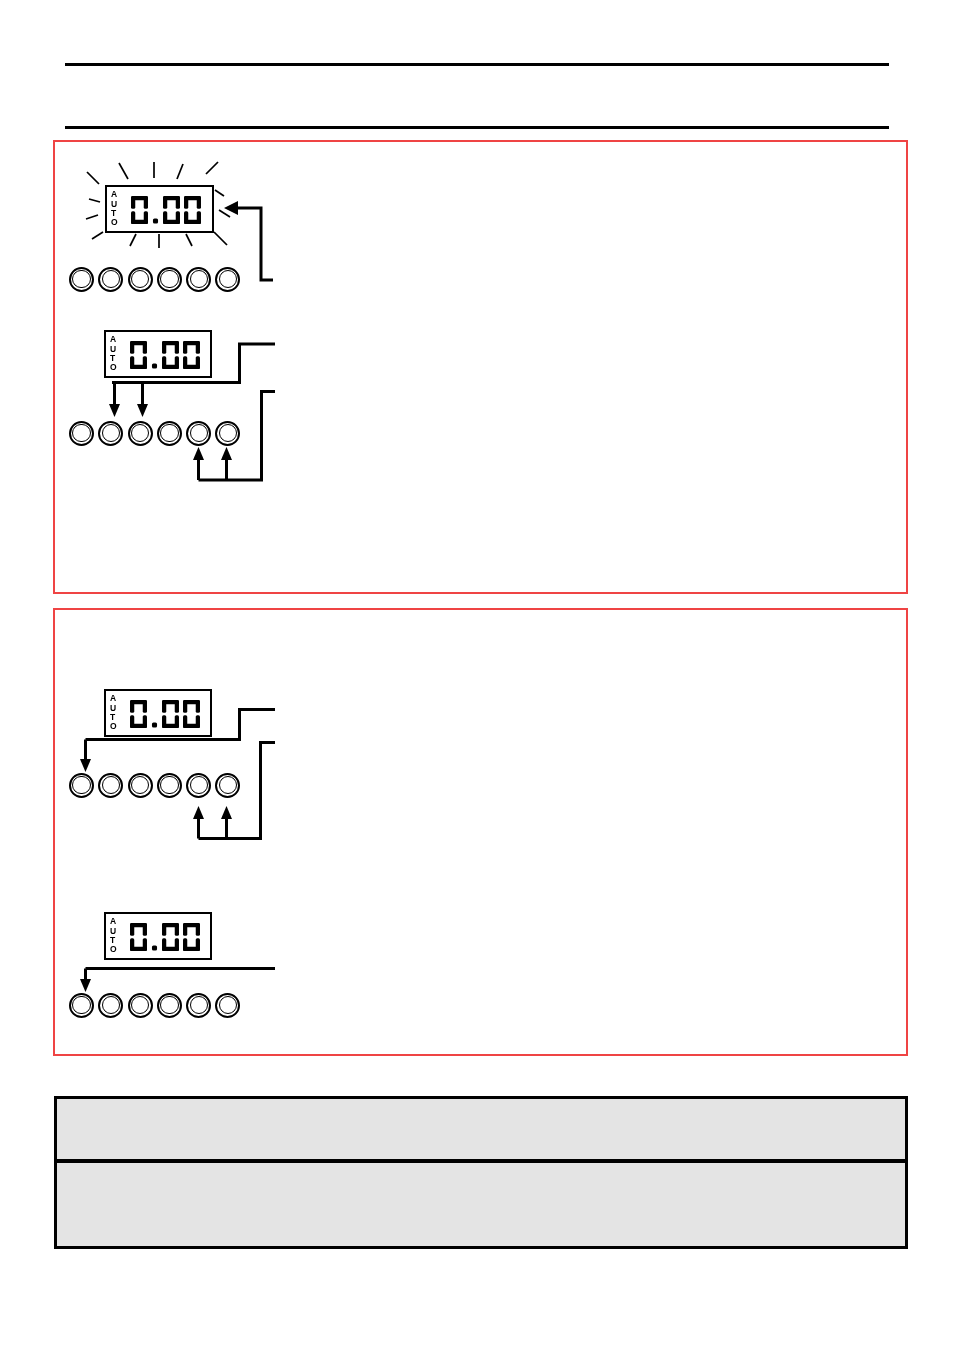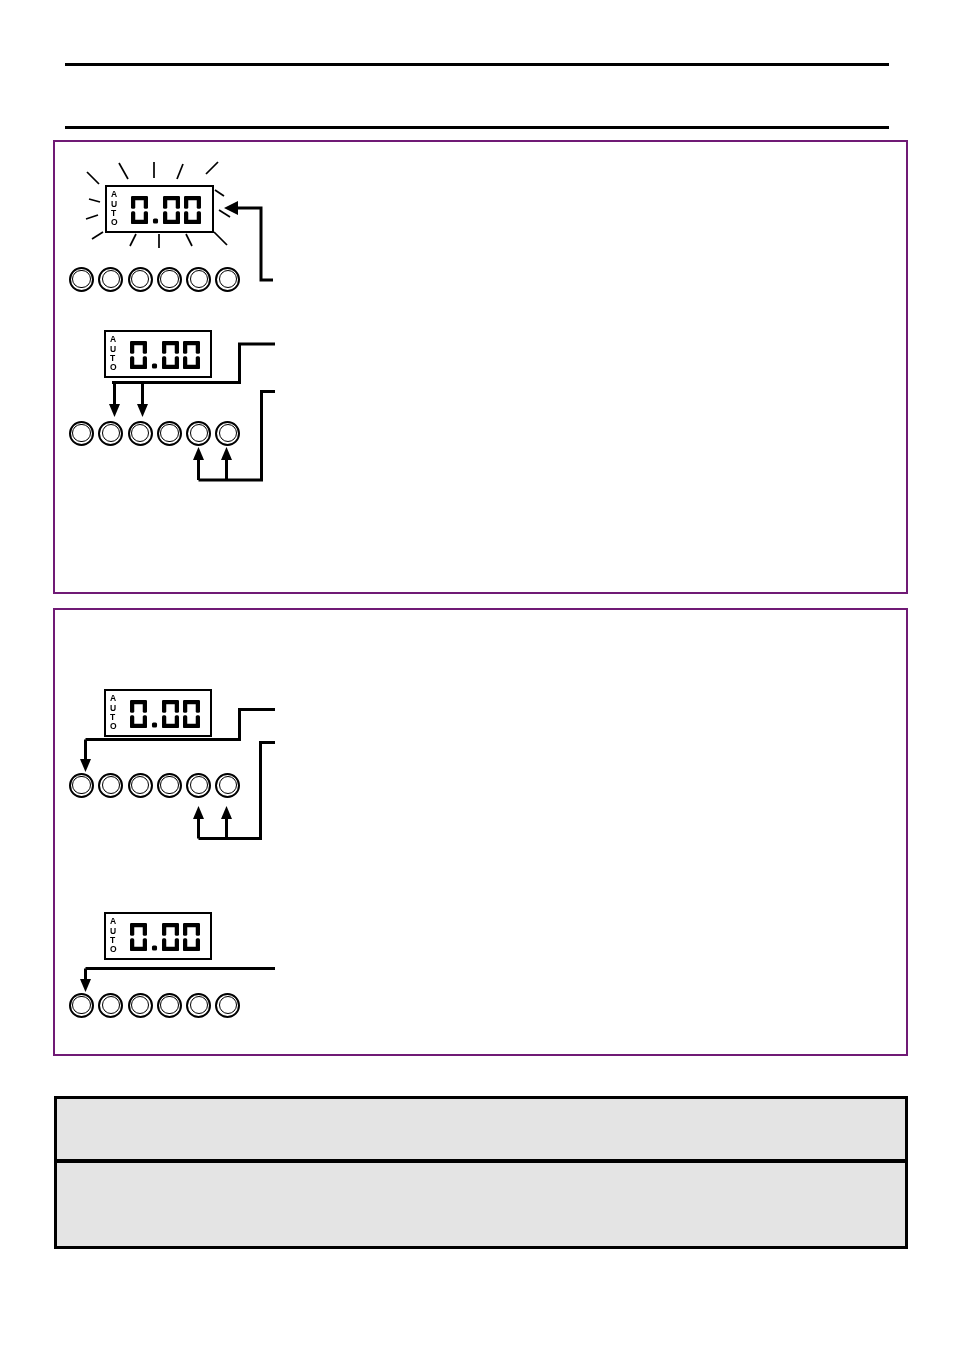--- a/index.html
+++ b/index.html
@@ -1,19 +1,19 @@
 <!DOCTYPE html>
 <html><head>
 <meta charset="utf-8">
 <style>
   html,body{margin:0;padding:0;background:#fff;}
   .page{position:relative;width:954px;height:1350px;background:#fff;overflow:hidden;
         font-family:"Liberation Sans",sans-serif;color:#000;}
   .rule{position:absolute;background:#000;height:3px;}
-  .figbox{position:absolute;border:2px solid #701a75;background:#fff;box-sizing:border-box;padding-left:10px;}
+  .figbox{position:absolute;border:2px solid #ef4444;background:#fff;box-sizing:border-box;padding-left:10px;}
   .notebox{position:absolute;background:#e4e4e4;border:3px solid #000;box-sizing:border-box;}
   
   .lcd{position:absolute;width:108px;height:48px;border:2.5px solid #000;background:#fff;
        box-sizing:border-box;display:flex;align-items:center;padding:2px 3px;}
   .auto-label{width:9px;font-weight:bold;font-size:8.5px;line-height:9.3px;
               word-break:break-all;letter-spacing:0;margin-left:1px;}
   .digits{display:flex;align-items:center;gap:4px;margin-left:11px;margin-top:1px;}
   .digits svg{display:block;}
   .digits rect{fill:#000;}
   

